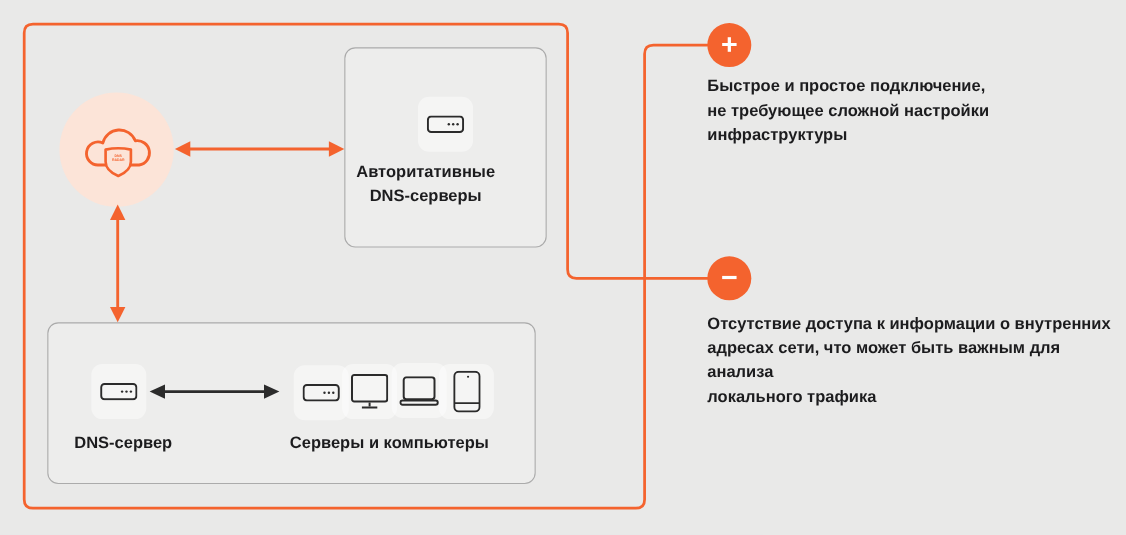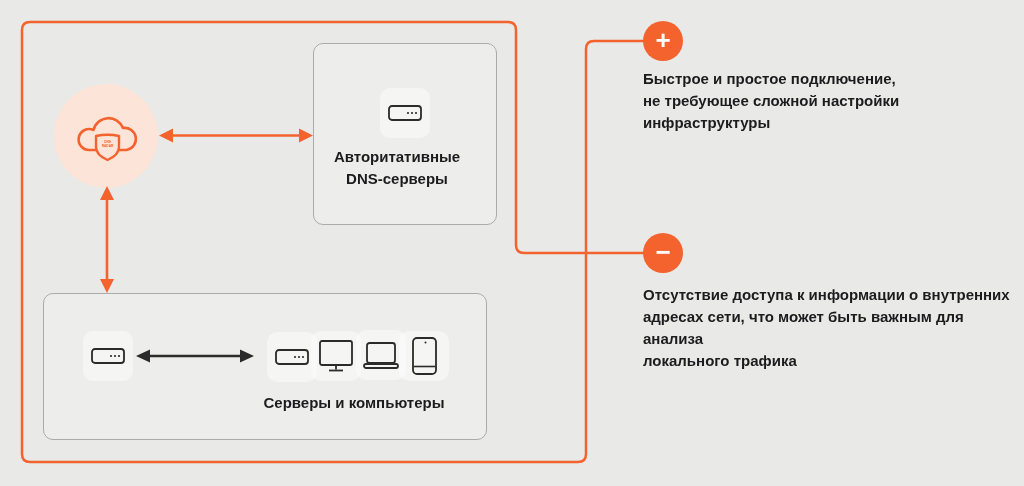--- a/index.html
+++ b/index.html
@@ -124,23 +124,24 @@
     <rect x="4" y="1" width="28" height="20" rx="2.5" fill="none" stroke="#2b2b2b" stroke-width="1.8"></rect>
     <rect x="1" y="22" width="34" height="4" rx="2" fill="none" stroke="#2b2b2b" stroke-width="1.8"></rect>
   </svg>
 
   <svg class="icon-svg" style="left:412px; top:337px;" width="25" height="38" viewBox="0 0 25 38">
     <rect x="1" y="1" width="23" height="36" rx="4" fill="none" stroke="#2b2b2b" stroke-width="1.8"></rect>
     <circle cx="13.5" cy="5.5" r="1" fill="#2b2b2b"></circle>
     <line x1="1.5" y1="29.5" x2="23.5" y2="29.5" stroke="#2b2b2b" stroke-width="1.6"></line>
   </svg>
 
-  <div class="node-label" style="left:306px; top:146px; width:182px;">Авторитативные
+  <div class="node-label" style="left:296px; top:146px; width:182px;">Авторитативные
 DNS-серверы</div>
 
+  <div class="node-label" style="left:37px; top:392px; width:150px;">DNS-сервер</div>
 
   <div class="node-label" style="left:244px; top:392px; width:220px;">Серверы и компьютеры</div>
 
   <div class="badge" style="top:21px;">
     <span class="badge-symbol">+</span>
   </div>
   <div class="note" style="top:68px;">Быстрое и простое подключение,
 не требующее сложной настройки инфраструктуры</div>
 
   <div class="badge" style="top:233px;">

